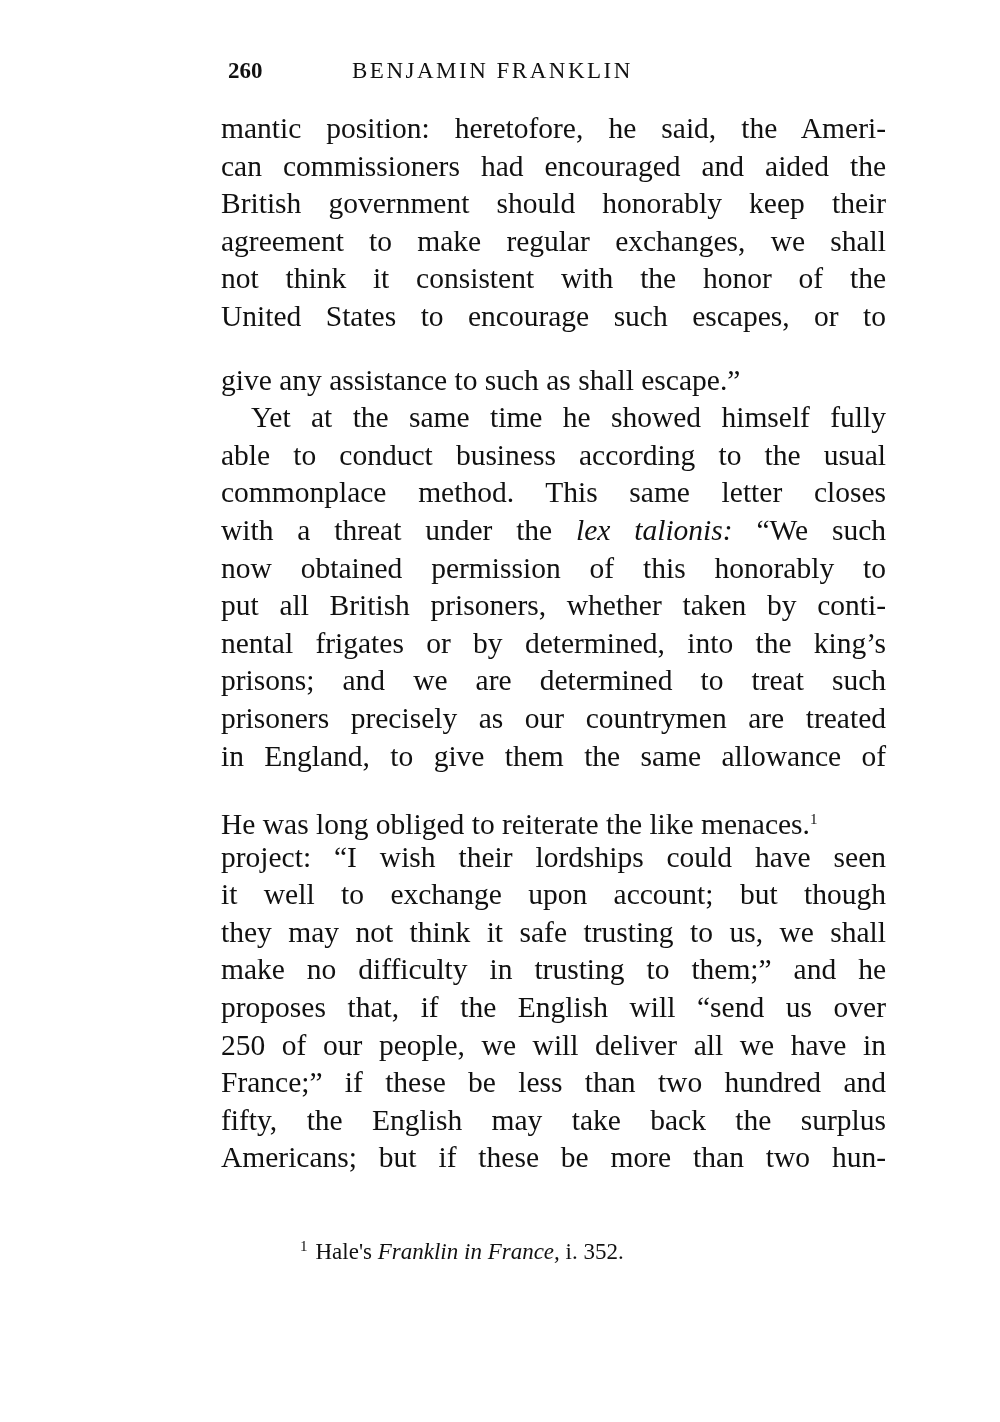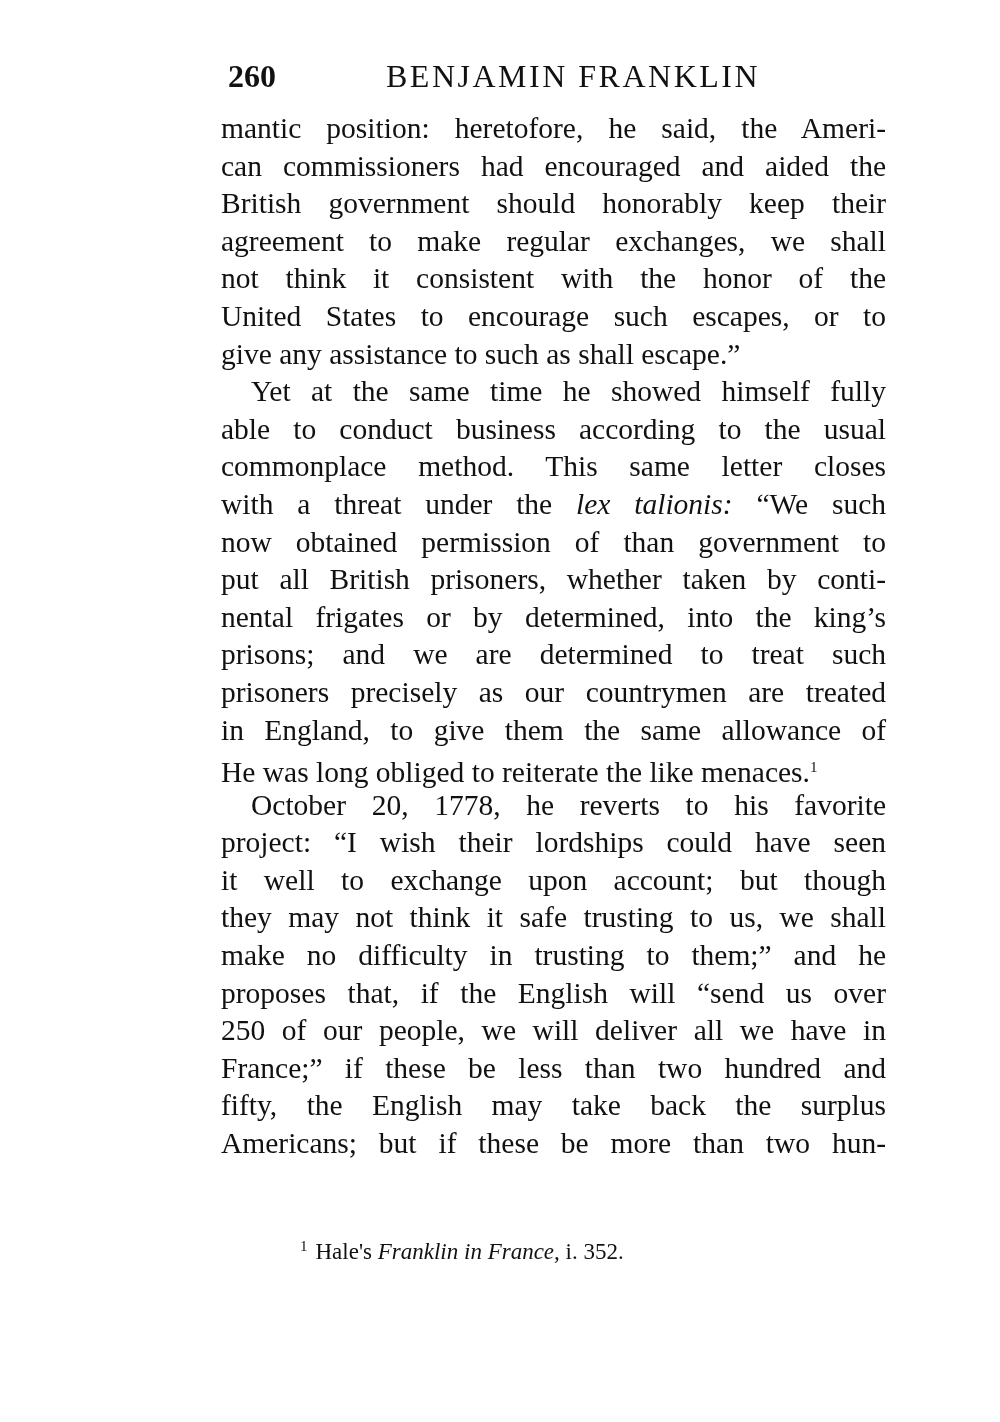--- a/index.html
+++ b/index.html
@@ -1,22 +1,22 @@
 <!DOCTYPE html>
 <html><head>
 <meta charset="utf-8">
 <style>
   html, body { margin: 0; padding: 0; background: #ffffff; }
   body { width: 1000px; height: 1422px; position: relative; overflow: hidden; font-family: "Liberation Serif", "DejaVu Serif", serif; color: #111; }
-  .header { position: absolute; top: 58px; left: 228px; width: 665px; height: 36px; font-size: 32px; }
+  .header { position: absolute; top: 58px; left: 228px; width: 665px; height: 36px; font-size: 23px; }
   .pgnum { position: absolute; left: 0; top: 0; font-weight: bold; letter-spacing: 0px; }
-  .runhead { position: absolute; left: 124px; top: 0; letter-spacing: 2.5px; margin-left: 34px; }
+  .runhead { position: absolute; left: 124px; top: 0; letter-spacing: 2.5px; }
   .body { position: absolute; top: 110px; left: 221px; width: 665px; }
   .line { height: 37.6px; line-height: 37.6px; font-size: 29.5px; text-align: justify; text-align-last: justify; white-space: nowrap; overflow: visible; }
-  .line.last { text-align-last: left; }
+  .line.last { text-align-last: left; margin-top: 26px; }
   .line.indent { padding-left: 30px; }
   .line span { white-space: normal; }
   .footnote { position: absolute; top: 1238px; left: 300px; font-size: 23px; }
   .fnmark { font-size: 15px; vertical-align: 8px; margin-right: 8px; }
   .dot { position: absolute; left: 327px; top: 1250px; width: 3px; height: 2px; background: #666; }
   sup { font-size: 15px; vertical-align: 10px; }
 </style>
 </head>
 <body>
 
@@ -30,28 +30,27 @@
   <div class="line">can commissioners had encouraged and aided the</div>
   <div class="line">British government should honorably keep their</div>
   <div class="line">agreement to make regular exchanges, we shall</div>
   <div class="line">not think it consistent with the honor of the</div>
   <div class="line">United States to encourage such escapes, or to</div>
   <div class="line last">give any assistance to such as shall escape.”</div>
   <div class="line indent">Yet at the same time he showed himself fully</div>
   <div class="line">able to conduct business according to the usual</div>
   <div class="line">commonplace method. This same letter closes</div>
   <div class="line"><span>with a threat under the</span> <i>lex talionis:</i> <span>“We such</span></div>
-  <div class="line">now obtained permission of than government to</div>
+  <div class="line">now obtained permission of this honorably to</div>
   <div class="line">put all British prisoners, whether taken by conti-</div>
   <div class="line">nental frigates or by determined, into the king’s</div>
   <div class="line">prisons; and we are determined to treat such</div>
   <div class="line">prisoners precisely as our countrymen are treated</div>
   <div class="line">in England, to give them the same allowance of</div>
   <div class="line last"><span>He was long obliged to reiterate the like menaces.</span><sup>1</sup></div>
-  <div class="line indent">October 20, 1778, he reverts to his favorite</div>
   <div class="line">project: “I wish their lordships could have seen</div>
   <div class="line">it well to exchange upon account; but though</div>
   <div class="line">they may not think it safe trusting to us, we shall</div>
   <div class="line">make no difficulty in trusting to them;” and he</div>
   <div class="line">proposes that, if the English will “send us over</div>
   <div class="line">250 of our people, we will deliver all we have in</div>
   <div class="line">France;” if these be less than two hundred and</div>
   <div class="line">fifty, the English may take back the surplus</div>
   <div class="line">Americans; but if these be more than two hun-</div>
 </div>

